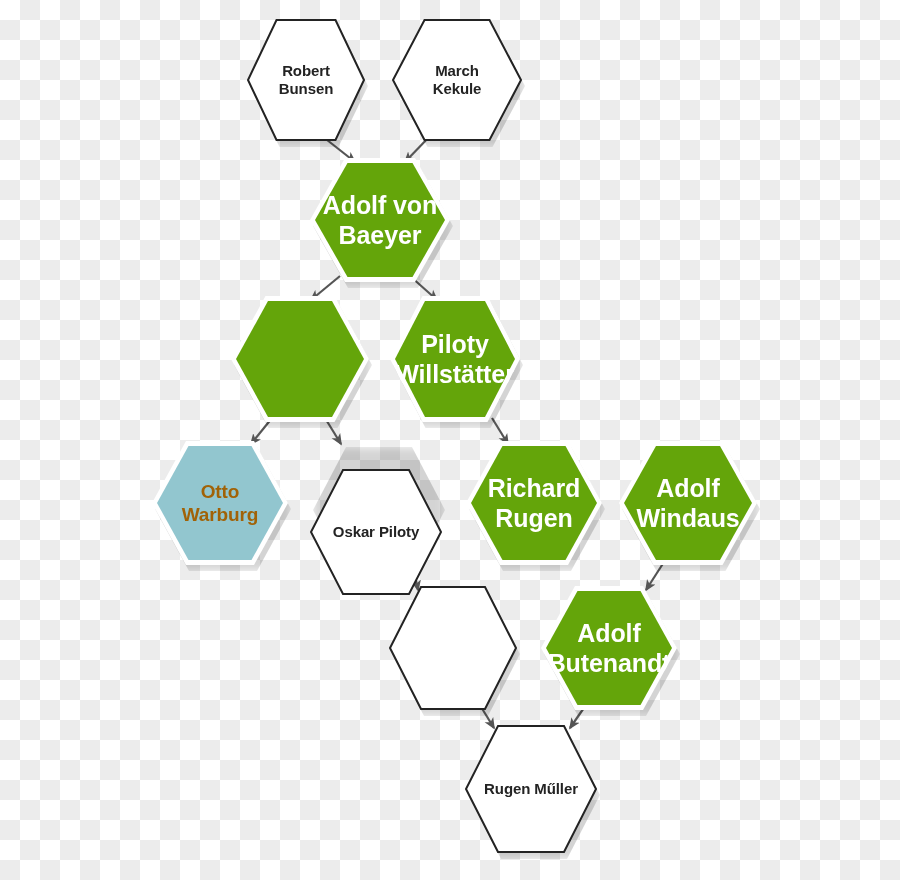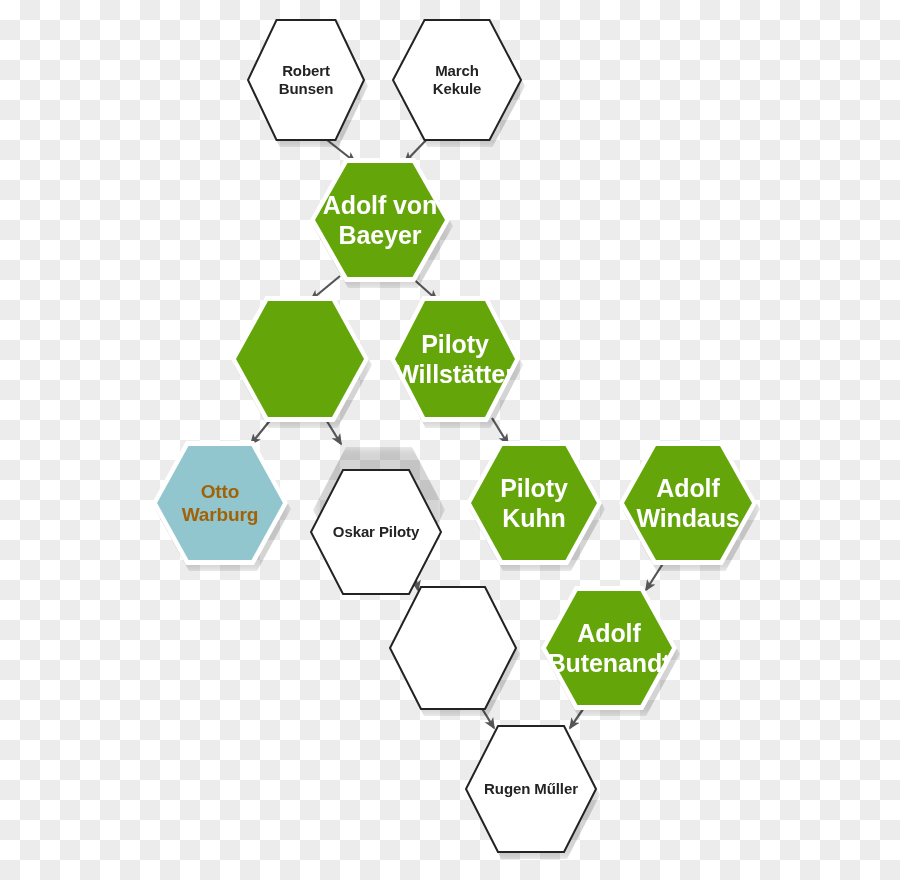--- a/index.html
+++ b/index.html
@@ -192,21 +192,21 @@
       <div class="shadow-el" style="left: 313px; top: 447px; width: 132px; height: 126px;"></div>
       <div class="node white" style="left: 310px; top: 441px; width: 132px; height: 126px; margin-top: 28px;">
         <svg class="hexoutline" viewBox="0 0 132 126" preserveAspectRatio="none">
           <polygon points="33,1 99,1 131,63 99,125 33,125 1,63" fill="#ffffff" stroke="#232323" stroke-width="2" stroke-linejoin="miter"></polygon>
         </svg>
         <span class="label">Oskar Piloty</span>
       </div>
       <div class="shadow-el" style="left: 469px; top: 447px; width: 136px; height: 124px;"></div>
       <div class="node green" style="left: 466px; top: 441px; width: 136px; height: 124px;">
         <div class="inner"></div>
-        <span class="label">Piloty Kuhn</span>
+        <span class="label">Richard Rugen</span>
       </div>
       <div class="shadow-el" style="left: 622px; top: 447px; width: 138px; height: 124px;"></div>
       <div class="node green" style="left: 619px; top: 441px; width: 138px; height: 124px;">
         <div class="inner"></div>
         <span class="label">Adolf
 Windaus</span>
       </div>
       <div class="shadow-el" style="left: 392px; top: 592px; width: 128px; height: 124px;"></div>
       <div class="node white" style="left: 389px; top: 586px; width: 128px; height: 124px;">
         <svg class="hexoutline" viewBox="0 0 128 124" preserveAspectRatio="none">

